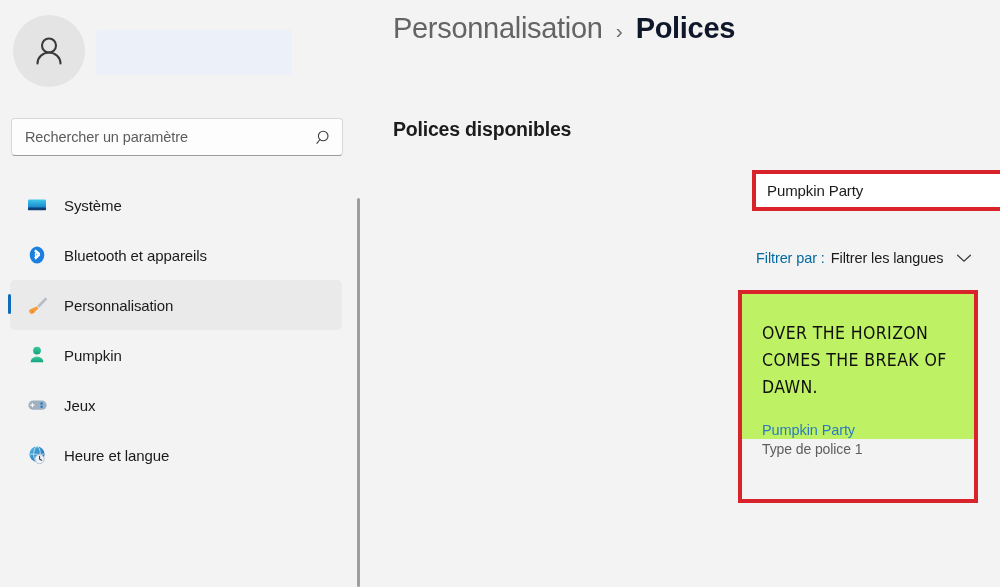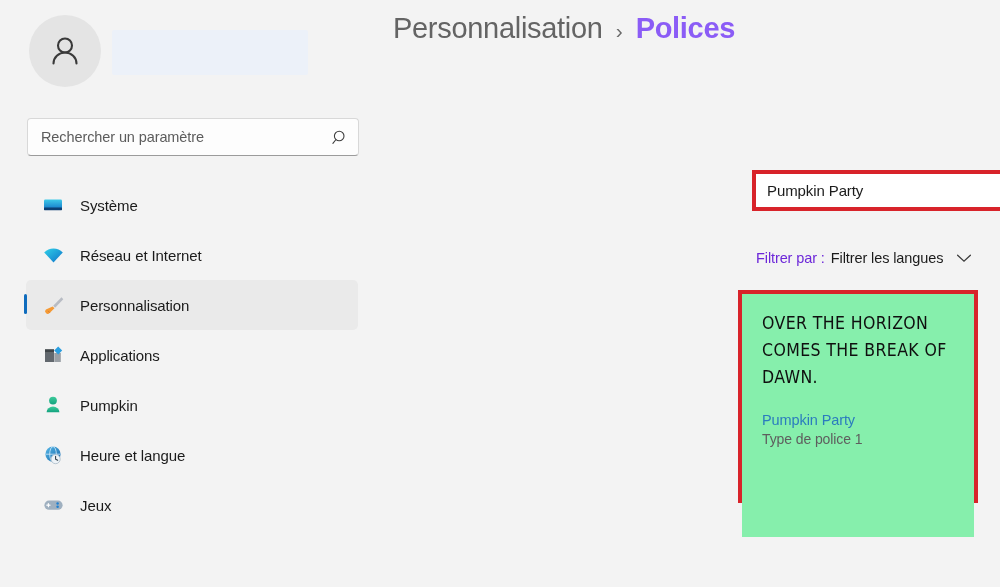--- a/index.html
+++ b/index.html
@@ -9,21 +9,21 @@
     height: 587px;
     background: #f3f3f3;
     font-family: "Liberation Sans", sans-serif;
     overflow: hidden;
     position: relative;
   }
 
   
   #sidebar {
     position: absolute;
-    left: 16px; top: 0;
+    left: 0; top: 0;
     width: 360px; height: 587px;
     background: #f3f3f3;
   }
 
   #account-row {
     position: absolute;
     left: 10px; top: 10px;
     width: 340px; height: 74px;
   }
 
@@ -146,21 +146,21 @@
     font-size: 29px;
     color: #646464;
     letter-spacing: -0.3px;
   }
   #crumb-sep {
     font-size: 21px;
     color: #6a6a6a;
   }
   #crumb-current {
     font-size: 29px;
-    color: #8b5cf6;
+    color: #0f172a;
     font-weight: 600;
     letter-spacing: -0.3px;
   }
 
   #section-title {
     position: absolute;
     left: 33px; top: 118px;
     font-size: 19.5px;
     font-weight: 700;
     color: #1b1b1b;
@@ -197,21 +197,21 @@
 
   #filter-row {
     position: absolute;
     left: 396px; top: 250px;
     display: flex;
     align-items: center;
     gap: 6px;
   }
   #filter-label {
     font-size: 14.5px;
-    color: #6d28d9;
+    color: #0369a1;
     letter-spacing: -0.1px;
   }
   #filter-value {
     font-size: 14.5px;
     color: #1b1b1b;
     letter-spacing: -0.1px;
   }
   #filter-chevron {
     margin-left: 7px;
     display: flex;
@@ -221,23 +221,23 @@
   
   #font-card-annot {
     position: absolute;
     left: 378px; top: 290px;
     width: 240px; height: 213px;
     border: 4px solid #d8232a;
   }
   #font-card {
     position: absolute;
     left: 382px; top: 294px;
-    width: 232px; height: 243px;
-    background: #86efac;
-    padding: 16px 20px;
+    width: 232px; height: 145px;
+    background: #bef264;
+    padding: 26px 20px;
   }
   #font-preview {
     font-family: "DejaVu Sans", sans-serif;
     font-size: 17.5px;
     line-height: 1.55;
     color: #0f0f0f;
     letter-spacing: 0.4px;
     font-stretch: condensed;
     text-transform: uppercase;
     max-width: 195px;
@@ -295,77 +295,74 @@
                 <stop offset="1" stop-color="#1173c7"></stop>
           </linearGradient>
             </defs>
           <rect x="2" y="5.5" width="18" height="10.5" rx="1.2" fill="url(#gmon)"></rect>
           <rect x="2" y="13.6" width="18" height="2.6" rx="0.6" fill="#0c3f73"></rect>
         </svg>
       </span>
       <span class="nav-label">Système</span>
     </div>
 
-
     <div class="nav-item">
 
       <span class="nav-icon">
-        <svg width="23" height="22" viewBox="0 0 23 22">
-          <defs>
-              <linearGradient id="gwifi" x1="0" y1="0" x2="1" y2="1">
-            <stop offset="0" stop-color="#2fd0e8"></stop>
-                <stop offset="1" stop-color="#0f72c9"></stop>
-          </linearGradient>
-            </defs>
-          <path d="M2.2 8.4 a13.2 13.2 0 0 1 18.6 0 L11.5 18.4 Z" fill="url(#gwifi)"></path>
-        </svg>
-      </span>
-      <span class="nav-label">Réseau et Internet</span>
-    </div>
+        <svg width="22" height="22" viewBox="0 0 22 22">
+          <ellipse cx="11" cy="11" rx="7.3" ry="8.6" fill="#1a7fe0"></ellipse>
+          <path d="M9 7.3 L13.4 11.3 L9.6 14.7 L9.6 6.2 L13.4 9.6 L9 13.6" fill="none" stroke="#ffffff" stroke-width="1.45" stroke-linejoin="round" stroke-linecap="round"></path>
+        </svg>
+      </span>
+      <span class="nav-label">Bluetooth et appareils</span>
+    </div>
+
 
     <div class="nav-item selected">
       <span class="nav-accent"></span>
       <span class="nav-icon">
         <svg width="23" height="23" viewBox="0 0 23 23">
           <path d="M19.5 3.3 L11.2 11.8 L13.1 13.7 L21.3 5.2 Z" fill="#b8bcc4"></path>
           <path d="M10.6 12.4 L12.5 14.3 L7.6 19.1 a2.6 2.6 0 0 1 -3.7 -3.7 Z" fill="#f59a35"></path>
           <path d="M6.1 16.9 L8.0 18.8" stroke="#d9782a" stroke-width="0.9"></path>
         </svg>
       </span>
       <span class="nav-label">Personnalisation</span>
     </div>
 
-    <div class="nav-item">
-
-      <span class="nav-icon">
-        <svg width="22" height="22" viewBox="0 0 22 22">
-          <rect x="3" y="9" width="9" height="9" fill="#62686e"></rect>
-          <rect x="12.3" y="9" width="6.5" height="9" fill="#9aa0a6"></rect>
-          <rect x="3" y="5.2" width="9" height="3.6" fill="#3f4549"></rect>
-          <path d="M16.2 2.4 L20.2 6.4 L16.2 10.4 L12.2 6.4 Z" fill="#2b9fe0"></path>
-        </svg>
-      </span>
-      <span class="nav-label">Applications</span>
-    </div>
 
     <div class="nav-item">
 
       <span class="nav-icon">
         <svg width="22" height="22" viewBox="0 0 22 22">
           <defs>
               <linearGradient id="gacc" x1="0" y1="0" x2="0" y2="1">
             <stop offset="0" stop-color="#3ecb9a"></stop>
                 <stop offset="1" stop-color="#12a27f"></stop>
           </linearGradient>
             </defs>
           <circle cx="11" cy="6.6" r="3.9" fill="url(#gacc)"></circle>
           <path d="M4.6 18.2 a6.4 5.6 0 0 1 12.8 0 Z" fill="url(#gacc)"></path>
         </svg>
       </span>
       <span class="nav-label">Pumpkin</span>
+    </div>
+
+    <div class="nav-item">
+
+      <span class="nav-icon">
+        <svg width="23" height="22" viewBox="0 0 23 22">
+          <rect x="2.4" y="6.6" width="18.2" height="9.2" rx="4.6" fill="#9fb0c0"></rect>
+          <line x1="6.4" y1="9.5" x2="6.4" y2="12.8" stroke="#ffffff" stroke-width="1.1" stroke-linecap="round"></line>
+          <line x1="4.8" y1="11.15" x2="8.0" y2="11.15" stroke="#ffffff" stroke-width="1.1" stroke-linecap="round"></line>
+          <circle cx="15.6" cy="9.6" r="1.25" fill="#1f7fd0"></circle>
+          <circle cx="15.6" cy="12.8" r="1.25" fill="#1f7fd0"></circle>
+        </svg>
+      </span>
+      <span class="nav-label">Jeux</span>
     </div>
 
     <div class="nav-item">
 
       <span class="nav-icon">
         <svg width="22" height="22" viewBox="0 0 22 22">
           <defs>
               <linearGradient id="gglobe" x1="0" y1="0" x2="1" y2="1">
             <stop offset="0" stop-color="#56b8e8"></stop>
                 <stop offset="1" stop-color="#1565a8"></stop>
@@ -374,47 +371,34 @@
           <circle cx="11" cy="10.2" r="7.6" fill="url(#gglobe)"></circle>
           <ellipse cx="11" cy="10.2" rx="3.3" ry="7.6" fill="none" stroke="#d6ecfb" stroke-width="0.8"></ellipse>
           <line x1="3.5" y1="10.2" x2="18.5" y2="10.2" stroke="#d6ecfb" stroke-width="0.8"></line>
           <circle cx="13.6" cy="15.1" r="4.6" fill="#eef3f7" stroke="#9fb3c2" stroke-width="0.7"></circle>
           <path d="M13.6 12.3 L13.6 15.1 L15.7 16.2" stroke="#2b3a45" stroke-width="1.05" fill="none" stroke-linecap="round"></path>
         </svg>
       </span>
       <span class="nav-label">Heure et langue</span>
     </div>
 
-    <div class="nav-item">
-
-      <span class="nav-icon">
-        <svg width="23" height="22" viewBox="0 0 23 22">
-          <rect x="2.4" y="6.6" width="18.2" height="9.2" rx="4.6" fill="#9fb0c0"></rect>
-          <line x1="6.4" y1="9.5" x2="6.4" y2="12.8" stroke="#ffffff" stroke-width="1.1" stroke-linecap="round"></line>
-          <line x1="4.8" y1="11.15" x2="8.0" y2="11.15" stroke="#ffffff" stroke-width="1.1" stroke-linecap="round"></line>
-          <circle cx="15.6" cy="9.6" r="1.25" fill="#1f7fd0"></circle>
-          <circle cx="15.6" cy="12.8" r="1.25" fill="#1f7fd0"></circle>
-        </svg>
-      </span>
-      <span class="nav-label">Jeux</span>
-    </div>
-
   </div>
 
   <div id="sidebar-scrollbar"></div>
 </div>
 
 <div id="main">
 
   <div id="breadcrumb">
     <span id="crumb-parent">Personnalisation</span>
     <span id="crumb-sep">›</span>
     <span id="crumb-current">Polices</span>
   </div>
 
+  <div id="section-title">Polices disponibles</div>
 
   <div id="font-search-annot"></div>
   <div id="font-search">
     <input id="font-search-input" type="text" value="Pumpkin Party" style="">
 
   </div>
 
   <div id="filter-row">
     <span id="filter-label">Filtrer par :</span>
     <span id="filter-value">Filtrer les langues</span>

